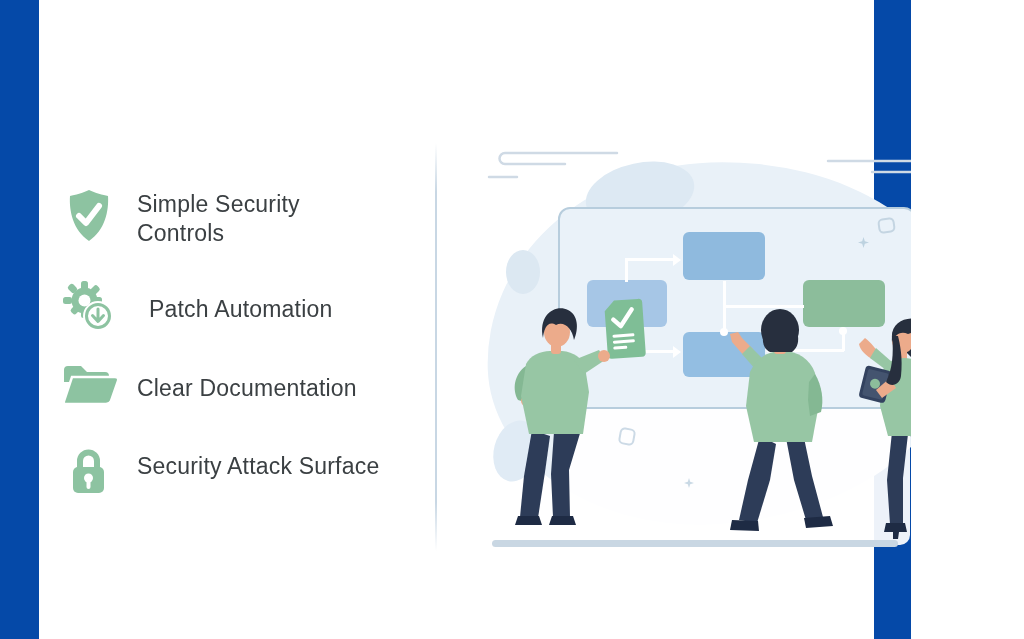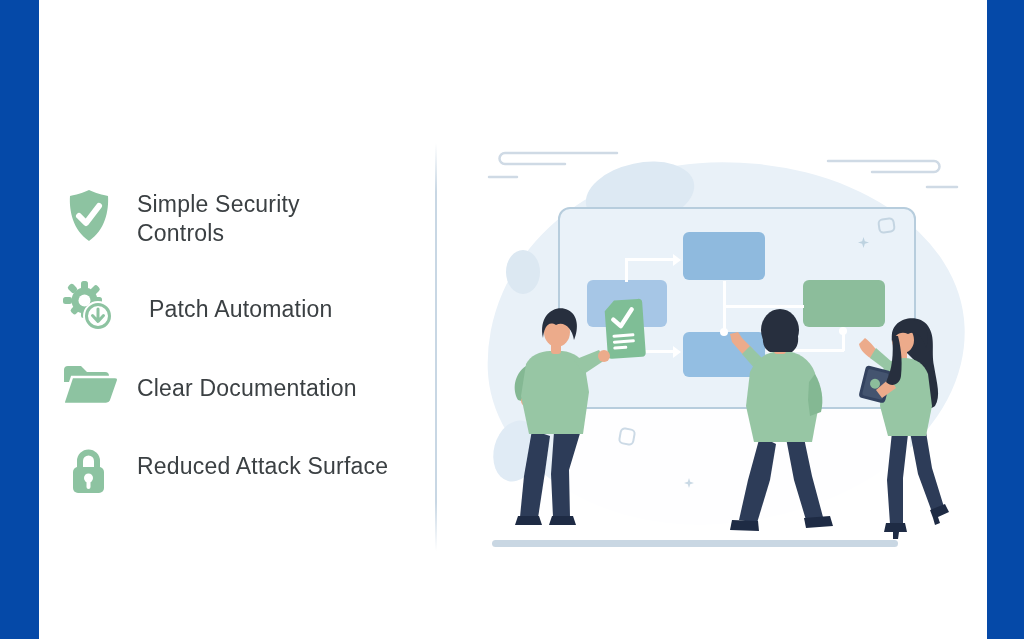--- a/index.html
+++ b/index.html
@@ -1,16 +1,16 @@
 <!DOCTYPE html>
 <html><head>
 <meta charset="utf-8">
 <style>
   html,body{margin:0;padding:0;background:#ffffff;}
-  #canvas{position:relative;width:1024px;height:639px;background:#ffffff;overflow:hidden;
+  #canvas{position:relative;width:911px;height:639px;background:#ffffff;overflow:hidden;
           font-family:"Liberation Sans",sans-serif;}
 
   
   .side-bar{position:absolute;top:0;height:639px;background:#0549a8;}
   .side-bar.left{left:0;width:39px;}
   .side-bar.right{right:0;width:37px;}
 
   
   .feature-icon{position:absolute;}
   .feature-label{position:absolute;color:#3b4043;font-size:23px;line-height:29px;
@@ -96,21 +96,21 @@
       <path d="M10 17 H53 Q57 17 56 21 L49 41 Q48 44 44 44 H4 Q1 44 2 41 Z" fill="#8dc3a1" stroke="#ffffff" stroke-width="2.5"></path>
     </svg>
     <div class="feature-label" style="left:137px;top:374px;text-align:center;">Clear Documentation</div>
 
     <svg class="feature-icon" style="left:71px;top:446px;" width="35" height="49" viewBox="0 0 35 49">
       <path d="M9 23 V15 a8.5 8.5 0 0 1 17 0 V23" fill="none" stroke="#8dc3a1" stroke-width="6"></path>
       <rect x="2" y="21" width="31" height="26" rx="5" fill="#8dc3a1"></rect>
       <circle cx="17.5" cy="32" r="4.5" fill="#ffffff"></circle>
       <rect x="15.5" y="34" width="4" height="9" rx="2" fill="#ffffff"></rect>
     </svg>
-    <div class="feature-label" style="left:137px;top:452px;">Reduced Attack Surface</div>
+    <div class="feature-label" style="left:137px;top:452px;">Security Attack Surface</div>
   </div>
 
   <div class="divider"></div>
 
   <div>
 
     <div class="blob-main"></div>
     <div class="blob-s1"></div>
     <div class="blob-s2"></div>
     <div class="blob-s3"></div>

